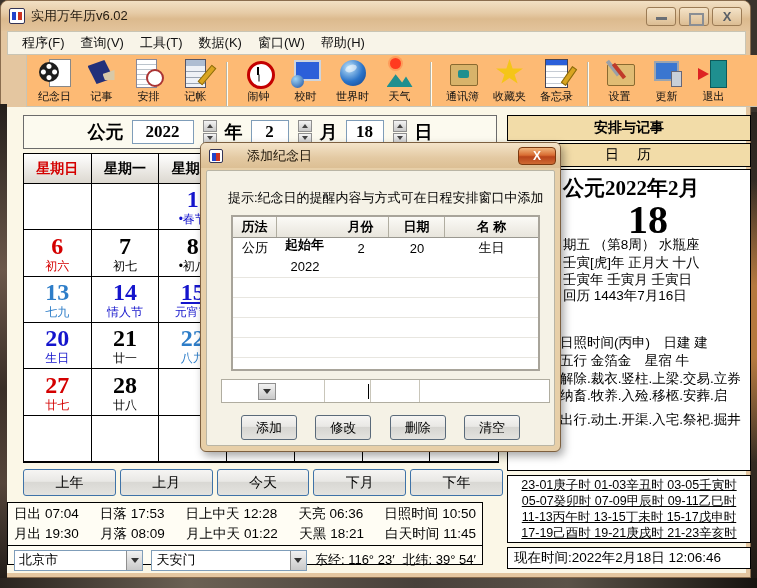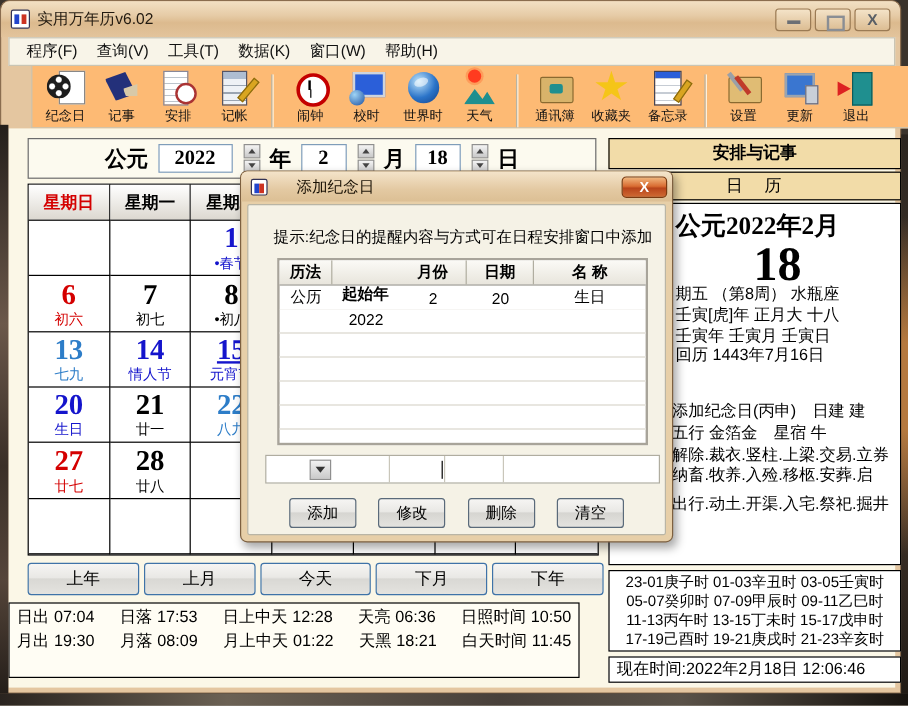--- a/index.html
+++ b/index.html
@@ -153,21 +153,21 @@
   .rp-tab  { left:500px; top:36px; width:244px; height:24px; background:#f2dca8; border:1px solid #000;
     display:flex; align-items:center; justify-content:center; font-size:14px; letter-spacing:2px; }
   .rp-body { left:500px; top:62px; width:244px; height:302px; background:#fff; border:1px solid #000; overflow:hidden; }
   .rp-month { position:absolute; left:55px; top:4px; font-size:21px; font-weight:bold; font-family:"Liberation Serif","DejaVu Serif",serif; }
   .rp-daynum { position:absolute; left:55px; top:26px; width:170px; text-align:center; font-size:40px; font-weight:bold;
     font-family:"Liberation Serif","DejaVu Serif",serif; }
   .rp-line { position:absolute; left:55px; white-space:nowrap; font-size:13.5px; }
   .rp-nine { position:absolute; left:55px; top:134px; width:170px; text-align:center; font-size:14px; }
   .rp-alm { position:absolute; left:52px; white-space:nowrap; font-size:13.5px; }
   .hourbox { left:500px; top:368px; width:244px; height:68px; background:#fff; border:1px solid #000;
-    display:flex; flex-direction:column; justify-content:center; }
+    display:flex; flex-direction:column; justify-content:center;text-decoration:underline; }
   .hourline { text-align:center; font-size:12.5px; white-space:nowrap; line-height:16px; }
   .nowbox { left:500px; top:440px; width:244px; height:22px; background:#fff; border:1px solid #000;
     display:flex; align-items:center; padding-left:6px; font-size:13.5px; white-space:nowrap; }
 
   
   .dialog { position:absolute; left:200px; top:142px; width:361px; height:310px; z-index:30;
     background:#e7cfa8; border:1px solid #7d6040; border-radius:6px; box-shadow:3px 4px 8px rgba(0,0,0,.35); }
   .dlg-title { height:25px; display:flex; align-items:center; padding:0 4px 0 8px; border-radius:5px 5px 0 0;
     background:linear-gradient(180deg,#f4e4ca,#e3c9a2 60%,#dcbf94); }
   .dlg-title .app-ico { width:14px; height:14px; }
@@ -421,32 +421,48 @@
           <span class="pair"><b>天亮</b>06:36</span>
           <span class="pair"><b>日照时间</b>10:50</span>
         </div>
       <div class="sunline" id="sun2">
           <span class="pair"><b>月出</b>19:30</span>
           <span class="pair"><b>月落</b>08:09</span>
           <span class="pair"><b>月上中天</b>01:22</span>
           <span class="pair"><b>天黑</b>18:21</span>
           <span class="pair"><b>白天时间</b>11:45</span>
         </div>
+      <div class="locrow">
+        <div class="combo combo-city">
+          <span class="cval">北京市</span>
+          <span class="cbtn">
+              <i class="tri-dn-dark"></i>
+            </span>
+        </div>
+        <div class="combo combo-place">
+          <span class="cval">天安门</span>
+          <span class="cbtn">
+              <i class="tri-dn-dark"></i>
+            </span>
+        </div>
+        <span class="coords">东经: 116° 23′</span>
+        <span class="coords">北纬: 39° 54′</span>
+      </div>
     </div>
 
     <div class="abs rp-head">安排与记事</div>
     <div class="abs rp-tab">日　历</div>
     <div class="abs rp-body">
       <div class="rp-month">公元2022年2月</div>
       <div class="rp-daynum">18</div>
       <div class="rp-line" style="top:66px">期五 （第8周） 水瓶座</div>
       <div class="rp-line" style="top:84px">壬寅[虎]年 正月大 十八</div>
       <div class="rp-line" style="top:101px">壬寅年 壬寅月 壬寅日</div>
       <div class="rp-line" style="top:117px">回历 1443年7月16日</div>
-      <div class="rp-alm" style="top:164px">添加纪念日(丙申)　日建 建</div>
+      <div class="rp-alm" style="top:164px">日照时间(丙申)　日建 建</div>
       <div class="rp-alm" style="top:182px">五行 金箔金　星宿 牛</div>
       <div class="rp-alm" style="top:200px">解除.裁衣.竖柱.上梁.交易.立券</div>
       <div class="rp-alm" style="top:217px">纳畜.牧养.入殓.移柩.安葬.启</div>
       <div class="rp-alm" style="top:241px">出行.动土.开渠.入宅.祭祀.掘井</div>
     </div>
     <div class="abs hourbox" id="hours">
         <div class="hourline">23-01庚子时  01-03辛丑时  03-05壬寅时</div>
         <div class="hourline">05-07癸卯时  07-09甲辰时  09-11乙巳时</div>
         <div class="hourline">11-13丙午时  13-15丁未时  15-17戊申时</div>
         <div class="hourline">17-19己酉时  19-21庚戌时  21-23辛亥时</div>

